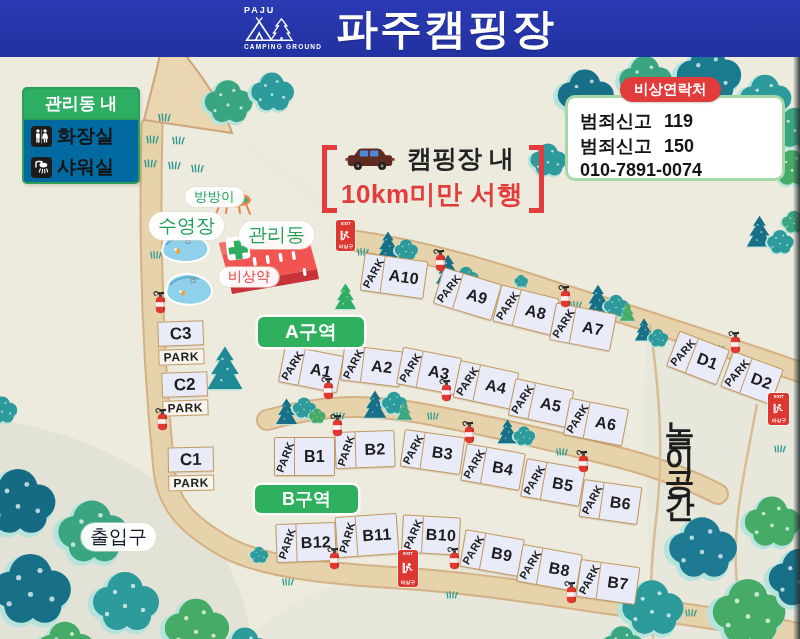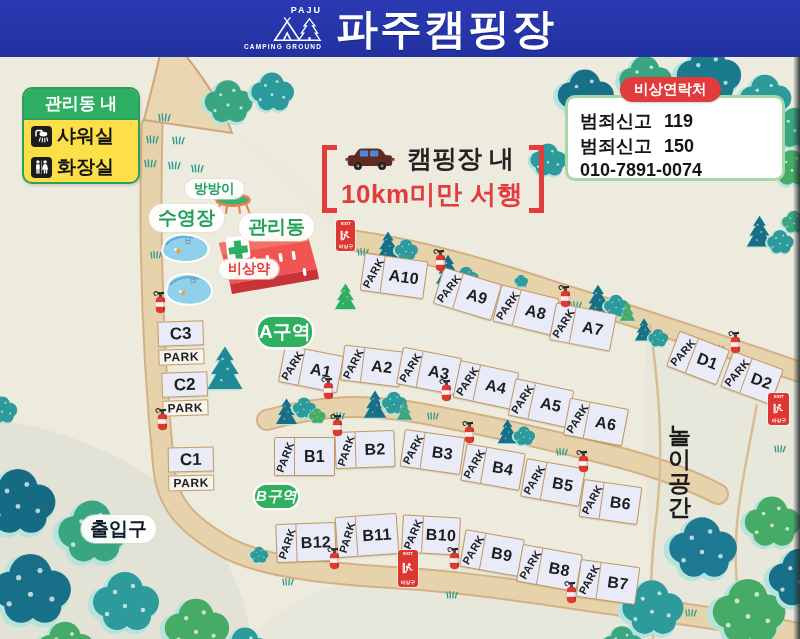--- a/index.html
+++ b/index.html
@@ -1,28 +1,28 @@
 <!DOCTYPE html>
 <html><head>
 <meta charset="utf-8">
 <style>
   html,body{margin:0;padding:0;background:#888;}
   .stage{position:relative;width:800px;height:639px;overflow:hidden;font-family:"Liberation Sans",sans-serif;background:#edeade;}
   
   .header{position:absolute;left:0;top:0;width:800px;height:57px;background:linear-gradient(180deg,#2b3ab3,#2231a0);display:flex;align-items:center;justify-content:center;gap:14px;z-index:30;}
-  .logo{display:flex;flex-direction:column;align-items:flex-end;color:#fff;line-height:1;}
+  .logo{display:flex;flex-direction:column;align-items:flex-start;color:#fff;line-height:1;}
   .logo .lt{font-size:9px;font-weight:700;letter-spacing:2px;margin-bottom:1px;}
   .logo .lb{font-size:6.5px;font-weight:700;letter-spacing:1.2px;margin-top:1px;}
   .htitle{color:#fff;font-size:42px;font-weight:800;letter-spacing:2px;text-shadow:0 1px 1px rgba(0,0,0,.25);}
   
   .scenery{position:absolute;left:0;top:0;z-index:1;}
-  .bub{position:absolute;z-index:12;background:rgba(255,255,255,.95);border-radius:15px;padding:1px 9px;font-weight:700;white-space:nowrap;box-shadow:0 0 0 1px rgba(225,218,200,.55);}
-  .zone{position:absolute;z-index:12;background:#2eb05e;color:#fff;font-weight:800;border-radius:14px;padding:2px 1px;box-shadow:0 0 0 2.5px rgba(255,255,255,.8);white-space:nowrap;}
-  
-  .fbox{position:absolute;left:22px;top:87px;width:114px;background:#fde047;border:2px solid #2e9e5b;border-radius:10px;overflow:hidden;z-index:15;box-shadow:1px 2px 3px rgba(0,0,0,.12);}
+  .bub{position:absolute;z-index:12;background:rgba(255,255,255,.95);border-radius:15px;padding:1px 9px;font-weight:400;white-space:nowrap;box-shadow:0 0 0 1px rgba(225,218,200,.55);margin-top:8px;}
+  .zone{position:absolute;z-index:12;background:#2eb05e;color:#fff;font-weight:800;border-radius:6px;padding:2px 27px;box-shadow:0 0 0 2.5px rgba(255,255,255,.8);white-space:nowrap;}
+  
+  .fbox{position:absolute;left:22px;top:87px;width:114px;background:#0369a1;border:2px solid #2e9e5b;border-radius:5px;overflow:hidden;z-index:15;box-shadow:1px 2px 3px rgba(0,0,0,.12);}
   .fhead{background:#2eae63;color:#fff;font-size:17px;font-weight:700;text-align:center;padding:3px 0;border-bottom:2px solid #2e9e5b;}
   .frow{display:flex;align-items:center;gap:5px;padding:3px 6px 2px 7px;font-size:19px;font-weight:700;color:#141414;}
   .ficon{width:21px;height:21px;background:#1c1c1c;border-radius:4px;display:flex;align-items:center;justify-content:center;flex:none;}
   
   .ehead{position:absolute;left:620px;top:77px;background:#e23b3b;color:#fff;font-size:14.5px;font-weight:700;padding:3px 14px;border-radius:14px;z-index:17;box-shadow:0 1px 2px rgba(0,0,0,.2);}
   .ebox{position:absolute;left:565px;top:95px;width:220px;height:86px;background:#fff;border:3px solid #a6d7a6;border-radius:10px;padding:11px 12px 6px;box-sizing:border-box;z-index:15;}
   .erow{display:flex;gap:0;font-size:18px;font-weight:700;color:#141414;line-height:24.5px;}
   .erow .el{width:84px;flex:none;}
   
   .notice{position:absolute;left:314px;top:139px;width:222px;height:72px;z-index:12;margin-left:8px;}
@@ -39,21 +39,21 @@
   .cspot{position:absolute;display:flex;flex-direction:column;gap:3px;z-index:8;}
   .csid{height:23px;background:#e9ecf8;border:1.6px solid #c2995f;display:flex;align-items:center;justify-content:center;font-size:17px;font-weight:700;color:#1d1d1f;box-shadow:0 1px 1px rgba(120,90,50,.2);}
   .cpk{height:14px;background:#f6f4ec;border:1.6px solid #c2995f;display:flex;align-items:center;justify-content:center;font-size:12px;font-weight:700;letter-spacing:.6px;color:#1d1d1f;}
   
   .exitsign{position:absolute;background:#dd3732;border-radius:3px;color:#fff;display:flex;flex-direction:column;align-items:center;justify-content:space-between;padding:1px;box-sizing:border-box;z-index:14;box-shadow:0 0 0 1px rgba(255,255,255,.55);}
   .exitsign .t{font-size:8px;font-weight:700;transform:scale(.55);line-height:6px;}
   .exitsign .b{font-size:8px;font-weight:700;transform:scale(.6);line-height:7px;white-space:nowrap;}
   
   .ext{position:absolute;width:16px;height:26px;z-index:13;overflow:visible;}
   
-  .playground{position:absolute;left:664px;top:423px;width:32px;font-size:23px;line-height:24px;font-weight:700;color:#1c1c1c;word-break:break-all;text-align:center;z-index:11;letter-spacing:1px;}
+  .playground{position:absolute;left:664px;top:423px;width:32px;font-size:30px;line-height:24px;font-weight:700;color:#1c1c1c;word-break:break-all;text-align:center;z-index:11;letter-spacing:1px;}
   .edge{position:absolute;right:0;top:57px;width:7px;height:582px;background:linear-gradient(90deg,rgba(45,55,60,0),rgba(38,48,52,.9));z-index:25;}
 </style>
 </head>
 <body>
 
 <div class="stage">
 
   <svg class="scenery" width="800" height="639" viewBox="0 0 800 639">
     <defs>
       <symbol id="tr1" viewBox="0 0 40 40">
@@ -243,50 +243,50 @@
       <span class="lb">CAMPING GROUND</span>
     </div>
     <div class="htitle">파주캠핑장</div>
   </div>
 
   <div class="fbox">
     <div class="fhead">관리동 내</div>
     <div class="frow">
       <span class="ficon">
         <svg viewBox="0 0 20 20" width="17" height="17">
-            <path d="M3.5,10 V5.2 q0,-2.2 2.2,-2.2 h3.5" fill="none" stroke="#fff" stroke-width="1.7"></path>
-            <ellipse cx="12.2" cy="7.2" rx="4.6" ry="2.7" fill="#fff"></ellipse>
-            <rect x="8.6" y="2.2" width="2.6" height="2.6" fill="#fff"></rect>
-            <g stroke="#fff" stroke-width="1.3" stroke-linecap="round">
-              <line x1="8.6" y1="11.6" x2="7.4" y2="15.4"></line>
-              <line x1="11.2" y1="12.2" x2="10.8" y2="16.4"></line>
-              <line x1="13.8" y1="12.2" x2="14" y2="16.4"></line>
-              <line x1="16.2" y1="11.6" x2="17.2" y2="15.2"></line>
-            </g>
-          </svg>
-      </span>
-      <span>샤워실</span>
-    </div>
-    <div class="frow">
-      <span class="ficon">
-        <svg viewBox="0 0 20 20" width="17" height="17">
             <g fill="#fff">
               <circle cx="5.8" cy="3.4" r="2"></circle>
               <rect x="3.6" y="6.2" width="4.4" height="6.4" rx="1.5"></rect>
               <rect x="3.9" y="12.4" width="1.6" height="4.8"></rect>
               <rect x="6.1" y="12.4" width="1.6" height="4.8"></rect>
               <circle cx="14.2" cy="3.4" r="2"></circle>
               <path d="M14.2,6 c1.5,0 2.3,0.9 2.7,2.3 l1,4.2 h-7.4 l1,-4.2 c0.4,-1.4 1.2,-2.3 2.7,-2.3 Z"></path>
               <rect x="12.7" y="12.6" width="1.6" height="4.4"></rect>
               <rect x="15.1" y="12.6" width="1.6" height="4.4"></rect>
             </g>
             <line x1="10" y1="1.6" x2="10" y2="18.2" stroke="#fff" stroke-width=".7" opacity=".7"></line>
           </svg>
       </span>
       <span>화장실</span>
+    </div>
+    <div class="frow">
+      <span class="ficon">
+        <svg viewBox="0 0 20 20" width="17" height="17">
+            <path d="M3.5,10 V5.2 q0,-2.2 2.2,-2.2 h3.5" fill="none" stroke="#fff" stroke-width="1.7"></path>
+            <ellipse cx="12.2" cy="7.2" rx="4.6" ry="2.7" fill="#fff"></ellipse>
+            <rect x="8.6" y="2.2" width="2.6" height="2.6" fill="#fff"></rect>
+            <g stroke="#fff" stroke-width="1.3" stroke-linecap="round">
+              <line x1="8.6" y1="11.6" x2="7.4" y2="15.4"></line>
+              <line x1="11.2" y1="12.2" x2="10.8" y2="16.4"></line>
+              <line x1="13.8" y1="12.2" x2="14" y2="16.4"></line>
+              <line x1="16.2" y1="11.6" x2="17.2" y2="15.2"></line>
+            </g>
+          </svg>
+      </span>
+      <span>샤워실</span>
     </div>
   </div>
 
   <div class="ehead">비상연락처</div>
   <div class="ebox">
     <div class="erow">
         <span class="el">범죄신고</span>
         <span>119</span>
       </div>
     <div class="erow">
@@ -318,21 +318,21 @@
     </div>
     <div class="n2">10km미만 서행</div>
   </div>
 
   <div class="bub" style="left:185px;top:179px;font-size:13.5px;color:#21a05a;">방방이</div>
   <div class="bub" style="left:239px;top:213px;font-size:19px;color:#21a05a;">관리동</div>
   <div class="bub" style="left:149px;top:204px;font-size:19px;color:#21a05a;">수영장</div>
   <div class="bub" style="left:219px;top:259px;font-size:14px;color:#e23c3c;">비상약</div>
   <div class="bub" style="left:81px;top:515px;font-size:19px;color:#0f172a;">출입구</div>
   <div class="zone" style="left:258px;top:317px;font-size:19px;">A구역</div>
-  <div class="zone" style="left:255px;top:485px;font-size:15px;font-style:italic;">B구역</div>
+  <div class="zone" style="left:255px;top:485px;font-size:18px;">B구역</div>
   <div class="playground">놀이공간</div>
 
   <div class="spot" style="left:362px;top:257px;width:64px;height:38px;transform:rotate(8deg);">
       <div class="pk">
         <span>PARK</span>
       </div>
       <div class="sid">A10</div>
     </div>
   <div class="spot" style="left:437px;top:275px;width:61px;height:38px;transform:rotate(17deg);">
       <div class="pk">

